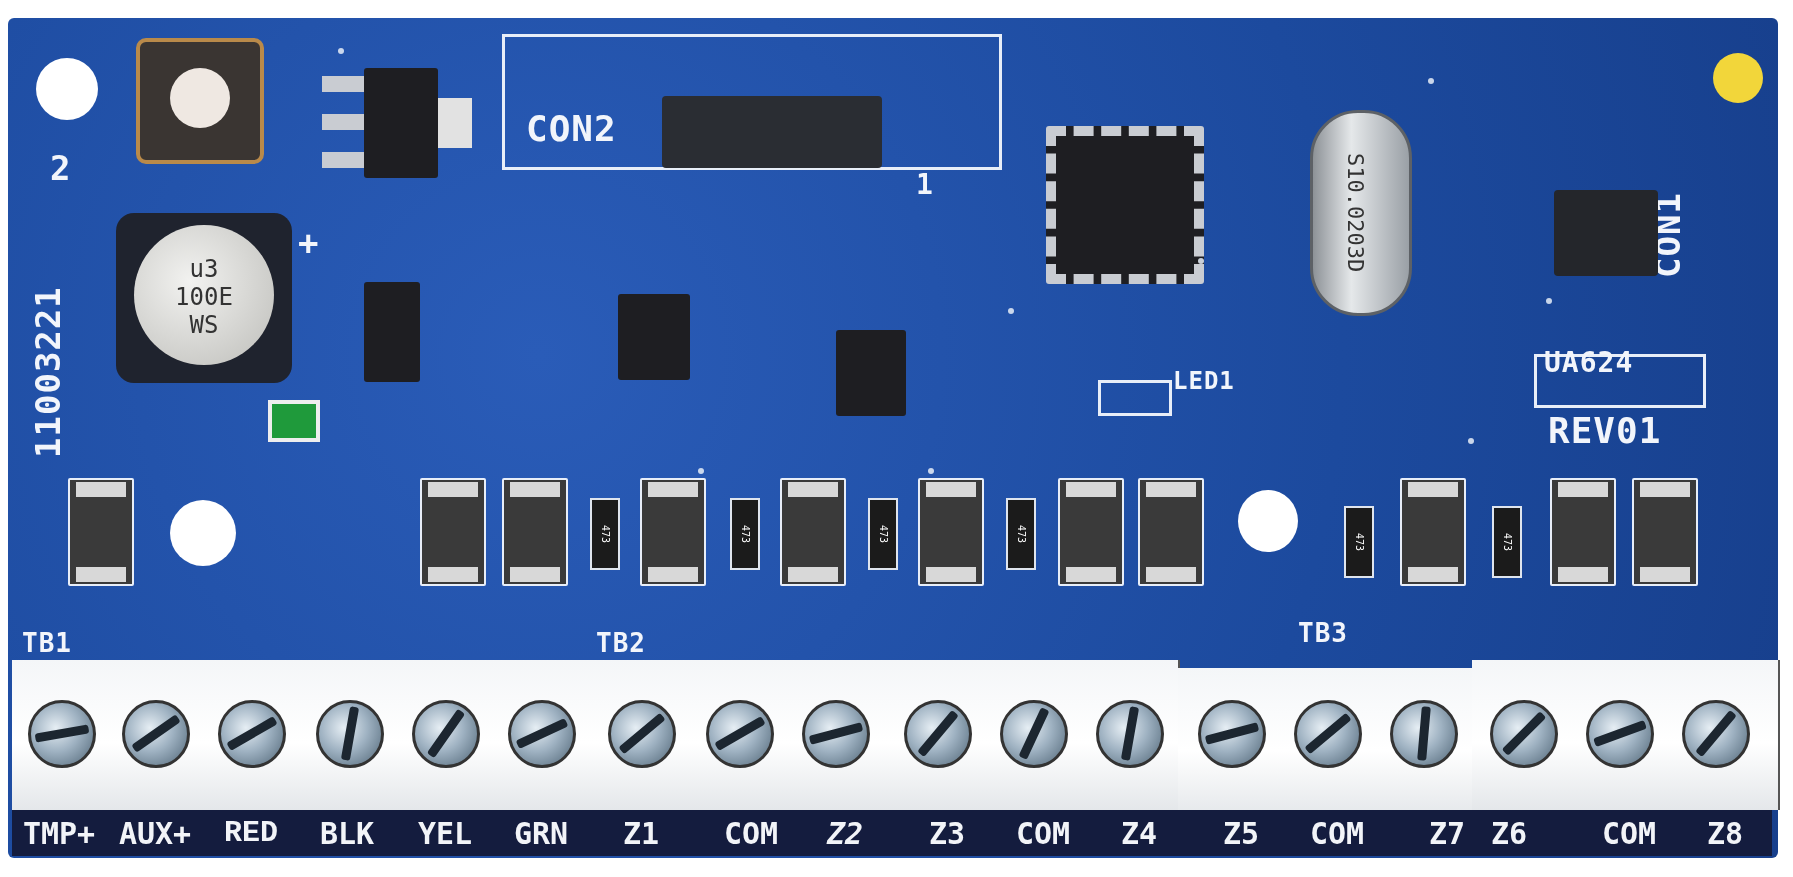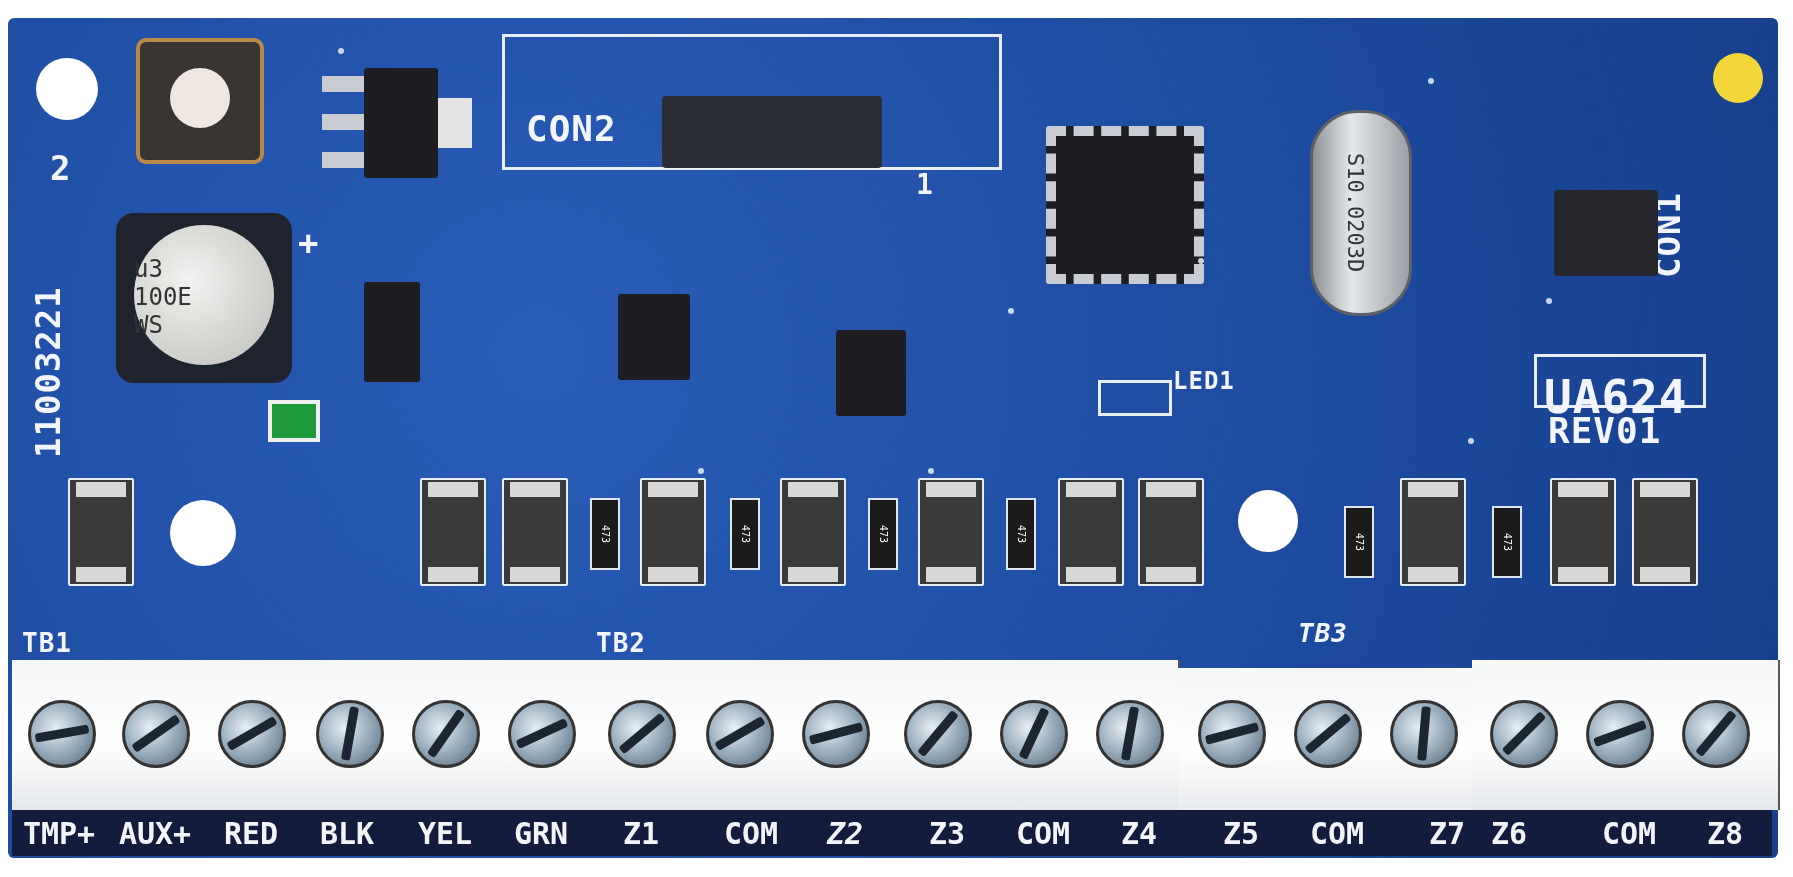--- a/index.html
+++ b/index.html
@@ -38,41 +38,41 @@
   <div class="yellow-dot"></div>
 
   <div class="silk" style="left:42px;top:130px;font-size:34px;">2</div>
   <div class="silk" style="left:-80px;top:300px;font-size:34px;transform:rotate(-90deg);transform-origin:center;width:240px;">11003221</div>
   <div class="outline" style="left:494px;top:16px;width:494px;height:130px;"></div>
   <div class="silk" style="left:518px;top:90px;font-size:36px;">CON2</div>
   <div class="silk" style="left:908px;top:150px;font-size:28px;">1</div>
   <div class="silk" style="left:290px;top:205px;font-size:34px;">+</div>
   <div class="silk" style="left:1640px;top:200px;font-size:34px;transform:rotate(-90deg);transform-origin:left top;top:260px;">CON1</div>
   <div class="outline" style="left:1526px;top:336px;width:166px;height:48px;"></div>
-  <div class="silk" style="left:1536px;top:352px;font-size:46px;">UA624</div>
+  <div class="silk" style="left:1536px;top:328px;font-size:28px;">UA624</div>
   <div class="silk" style="left:1540px;top:392px;font-size:36px;">REV01</div>
   <div class="silk" style="left:1165px;top:349px;font-size:24px;">LED1</div>
   <div class="outline" style="left:1090px;top:362px;width:68px;height:30px;"></div>
   <div class="silk" style="left:14px;top:610px;font-size:26px;">TB1</div>
   <div class="silk" style="left:588px;top:610px;font-size:26px;">TB2</div>
-  <div class="silk" style="left:1290px;top:600px;font-size:26px;font-style:italic;">TB3</div>
+  <div class="silk" style="left:1290px;top:600px;font-size:26px;">TB3</div>
 
   <div style="position:absolute;left:128px;top:20px;width:120px;height:118px;background:#3a3532;border-radius:10px;border:4px solid #b98a4a;">
     <div style="position:absolute;left:30px;top:26px;width:60px;height:60px;border-radius:50%;background:#efe8e2;"></div>
   </div>
 
   <div class="chip" style="left:356px;top:50px;width:74px;height:110px;">
     <div class="pin" style="left:-42px;top:8px;width:42px;height:16px;"></div>
     <div class="pin" style="left:-42px;top:46px;width:42px;height:16px;"></div>
     <div class="pin" style="left:-42px;top:84px;width:42px;height:16px;"></div>
     <div class="pin" style="left:74px;top:30px;width:34px;height:50px;background:#e2e2e2;"></div>
   </div>
 
   <div style="position:absolute;left:108px;top:195px;width:176px;height:170px;background:#1f232e;border-radius:18px;">
-    <div style="position:absolute;left:18px;top:12px;width:140px;height:140px;border-radius:50%;background:radial-gradient(circle at 40% 40%,#f2f2f0,#bdbdb9);color:#333;font-size:24px;line-height:28px;text-align:left;padding-top:30px;box-sizing:border-box;">
+    <div style="position:absolute;left:18px;top:12px;width:140px;height:140px;border-radius:50%;background:radial-gradient(circle at 40% 40%,#f2f2f0,#bdbdb9);color:#333;font-size:24px;line-height:28px;text-align:center;padding-top:30px;box-sizing:border-box;">
       <div>u3</div>
       <div>100E</div>
       <div>WS</div>
     </div>
   </div>
 
   <div style="position:absolute;left:654px;top:78px;width:220px;height:72px;background:#2a2d33;border-radius:4px;"></div>
 
   <div class="chip" style="left:1038px;top:108px;width:138px;height:138px;border:10px dashed #c9ccd2;"></div>
 
@@ -177,21 +177,21 @@
       <div class="slot" style="transform:rotate(-20deg)"></div>
     </div>
   <div class="screw" style="left:1670px;">
       <div class="slot" style="transform:rotate(-50deg)"></div>
     </div>
 </div>
 
 <div class="labelbar"></div>
 <div class="tlabel" style="left:14px;">TMP+</div>
 <div class="tlabel" style="left:110px;">AUX+</div>
-<div class="tlabel" style="left:206px;">RED</div>
+<div class="tlabel" style="left:206px;font-family:Liberation Mono, monospace;">RED</div>
 <div class="tlabel" style="left:302px;">BLK</div>
 <div class="tlabel" style="left:400px;">YEL</div>
 <div class="tlabel" style="left:496px;">GRN</div>
 <div class="tlabel" style="left:596px;">Z1</div>
 <div class="tlabel" style="left:706px;">COM</div>
 <div class="tlabel" style="left:800px;font-style:italic;">Z2</div>
 <div class="tlabel" style="left:902px;">Z3</div>
 <div class="tlabel" style="left:998px;">COM</div>
 <div class="tlabel" style="left:1094px;">Z4</div>
 <div class="tlabel" style="left:1196px;">Z5</div>

